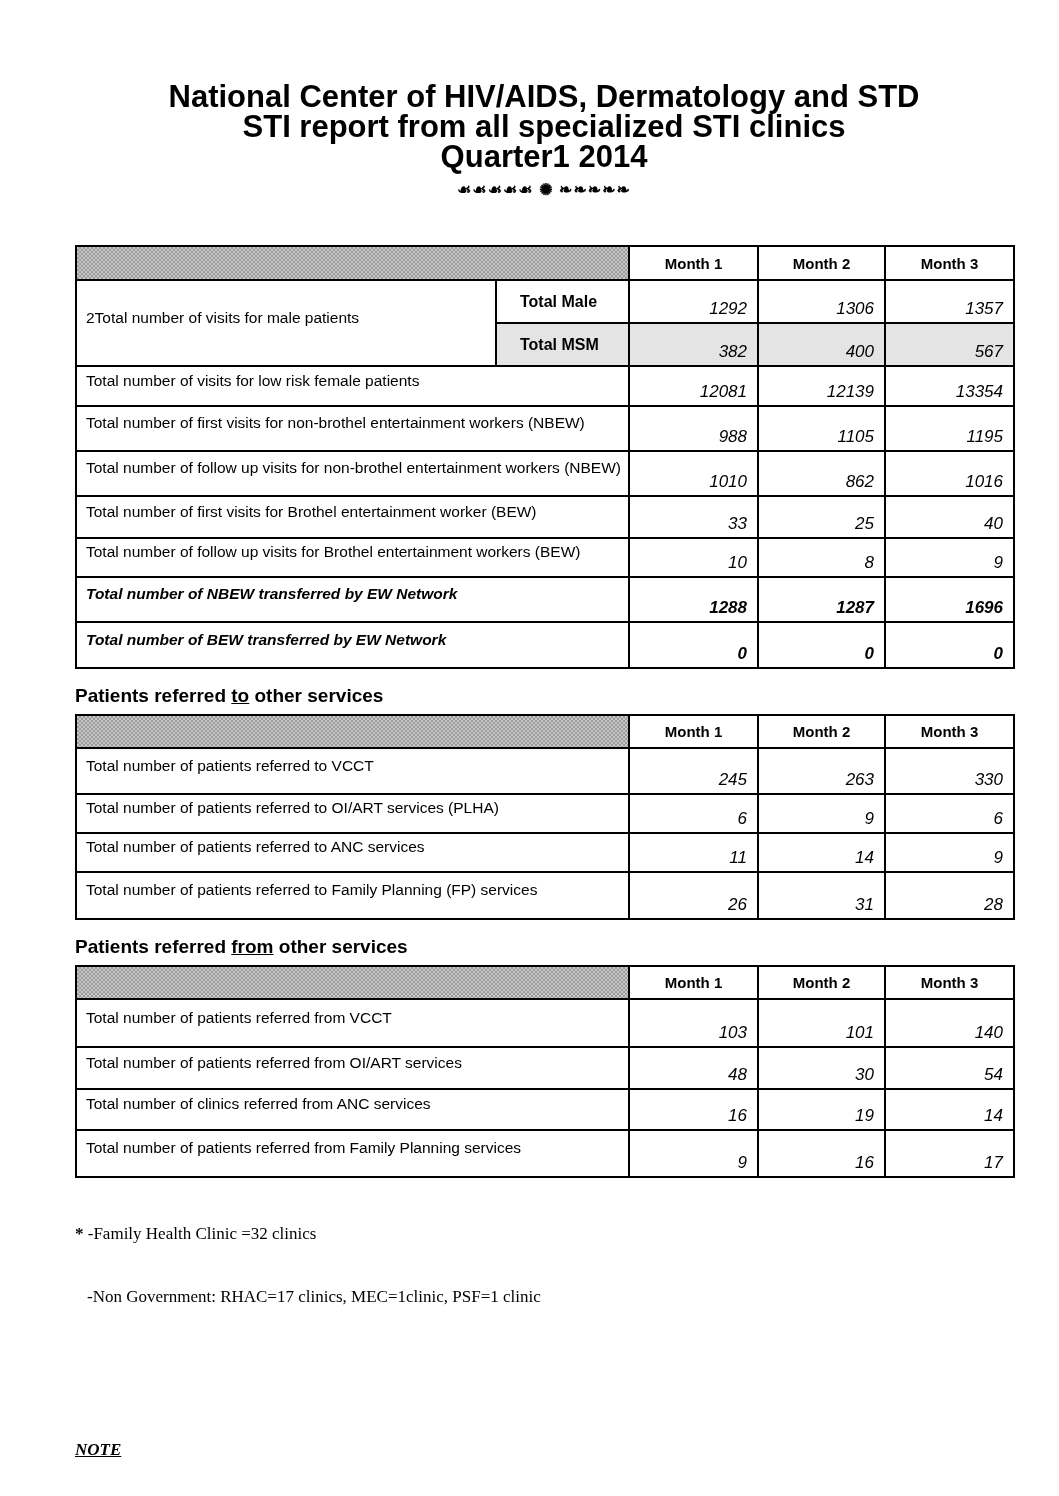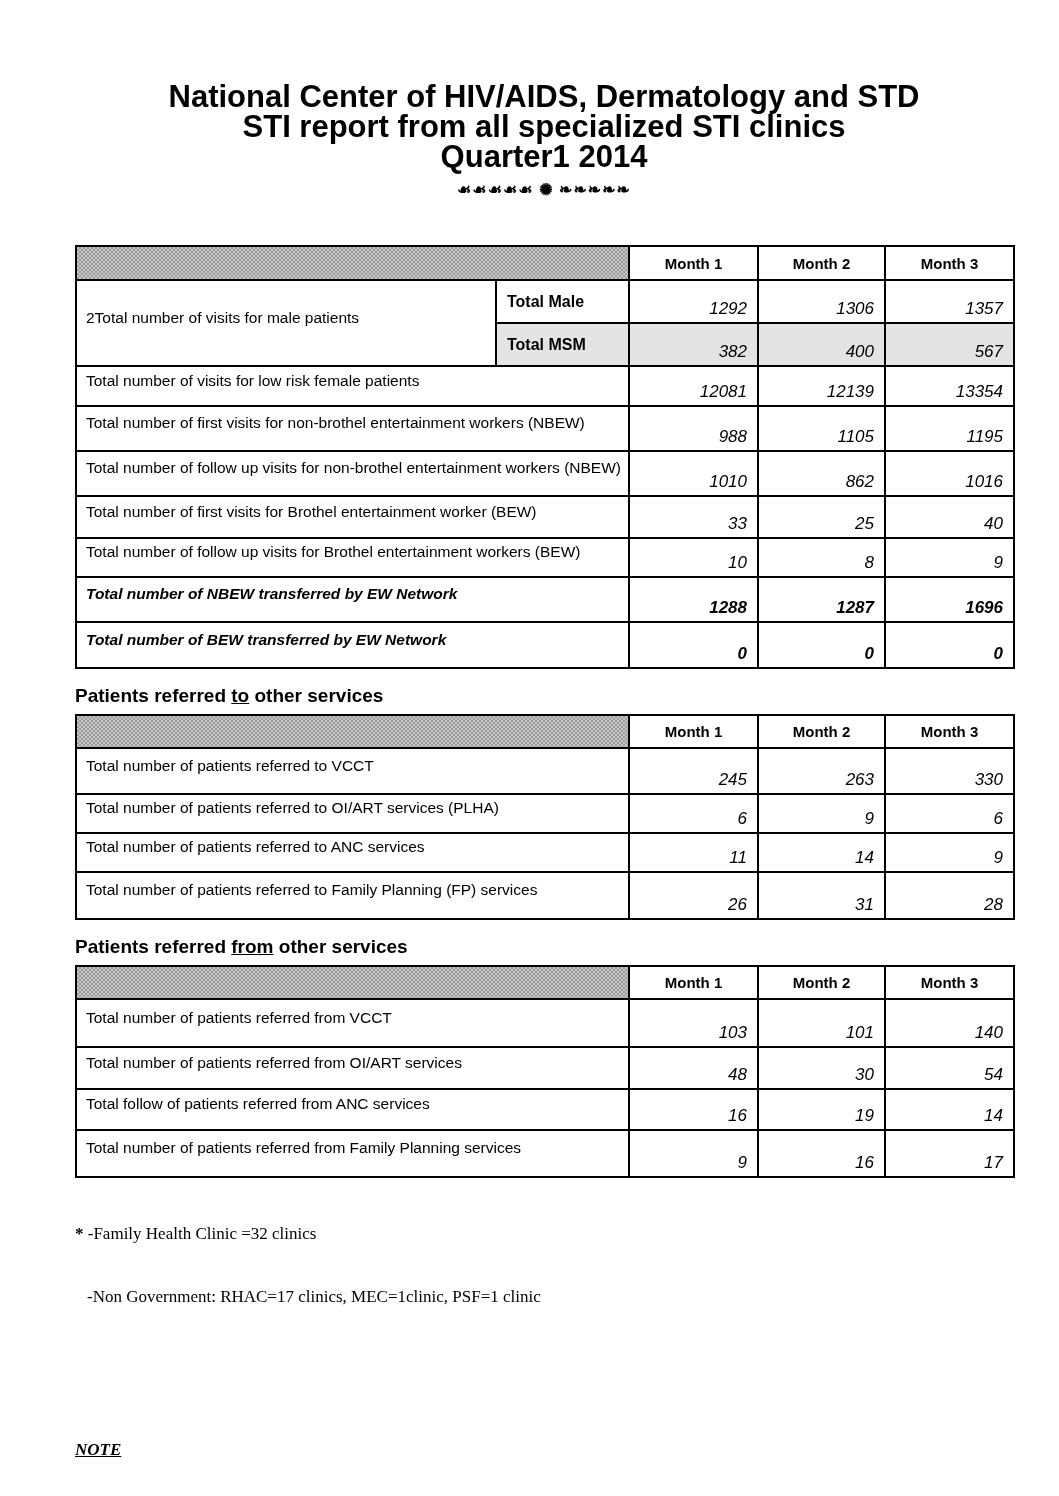--- a/index.html
+++ b/index.html
@@ -63,21 +63,21 @@
     line-height:21px;
     text-align:left;
     vertical-align:middle;
     padding:2px 6px 14px 9px;
     background:#fff;
   }
   .sub-lbl{
     font-weight:bold;
     font-size:16px;
     vertical-align:middle;
-    padding-left:10px;
+    padding-left:23px;
     background:#fff;
   }
   .num{
     font-size:17px;
     text-align:right;
     vertical-align:bottom;
     padding:0 10px 3px 0;
     background:#fff;
     font-style:italic;
   }
@@ -273,21 +273,21 @@
         <td class="num">101</td>
         <td class="num">140</td>
       </tr>
       <tr style="height:42px">
         <td class="lbl">Total number of patients referred from OI/ART services</td>
         <td class="num">48</td>
         <td class="num">30</td>
         <td class="num">54</td>
       </tr>
       <tr style="height:41px">
-        <td class="lbl">Total follow of patients referred from ANC services</td>
+        <td class="lbl">Total number of clinics referred from ANC services</td>
         <td class="num">16</td>
         <td class="num">19</td>
         <td class="num">14</td>
       </tr>
       <tr style="height:47px">
         <td class="lbl">Total number of patients referred from Family Planning services</td>
         <td class="num">9</td>
         <td class="num">16</td>
         <td class="num">17</td>
       </tr>

